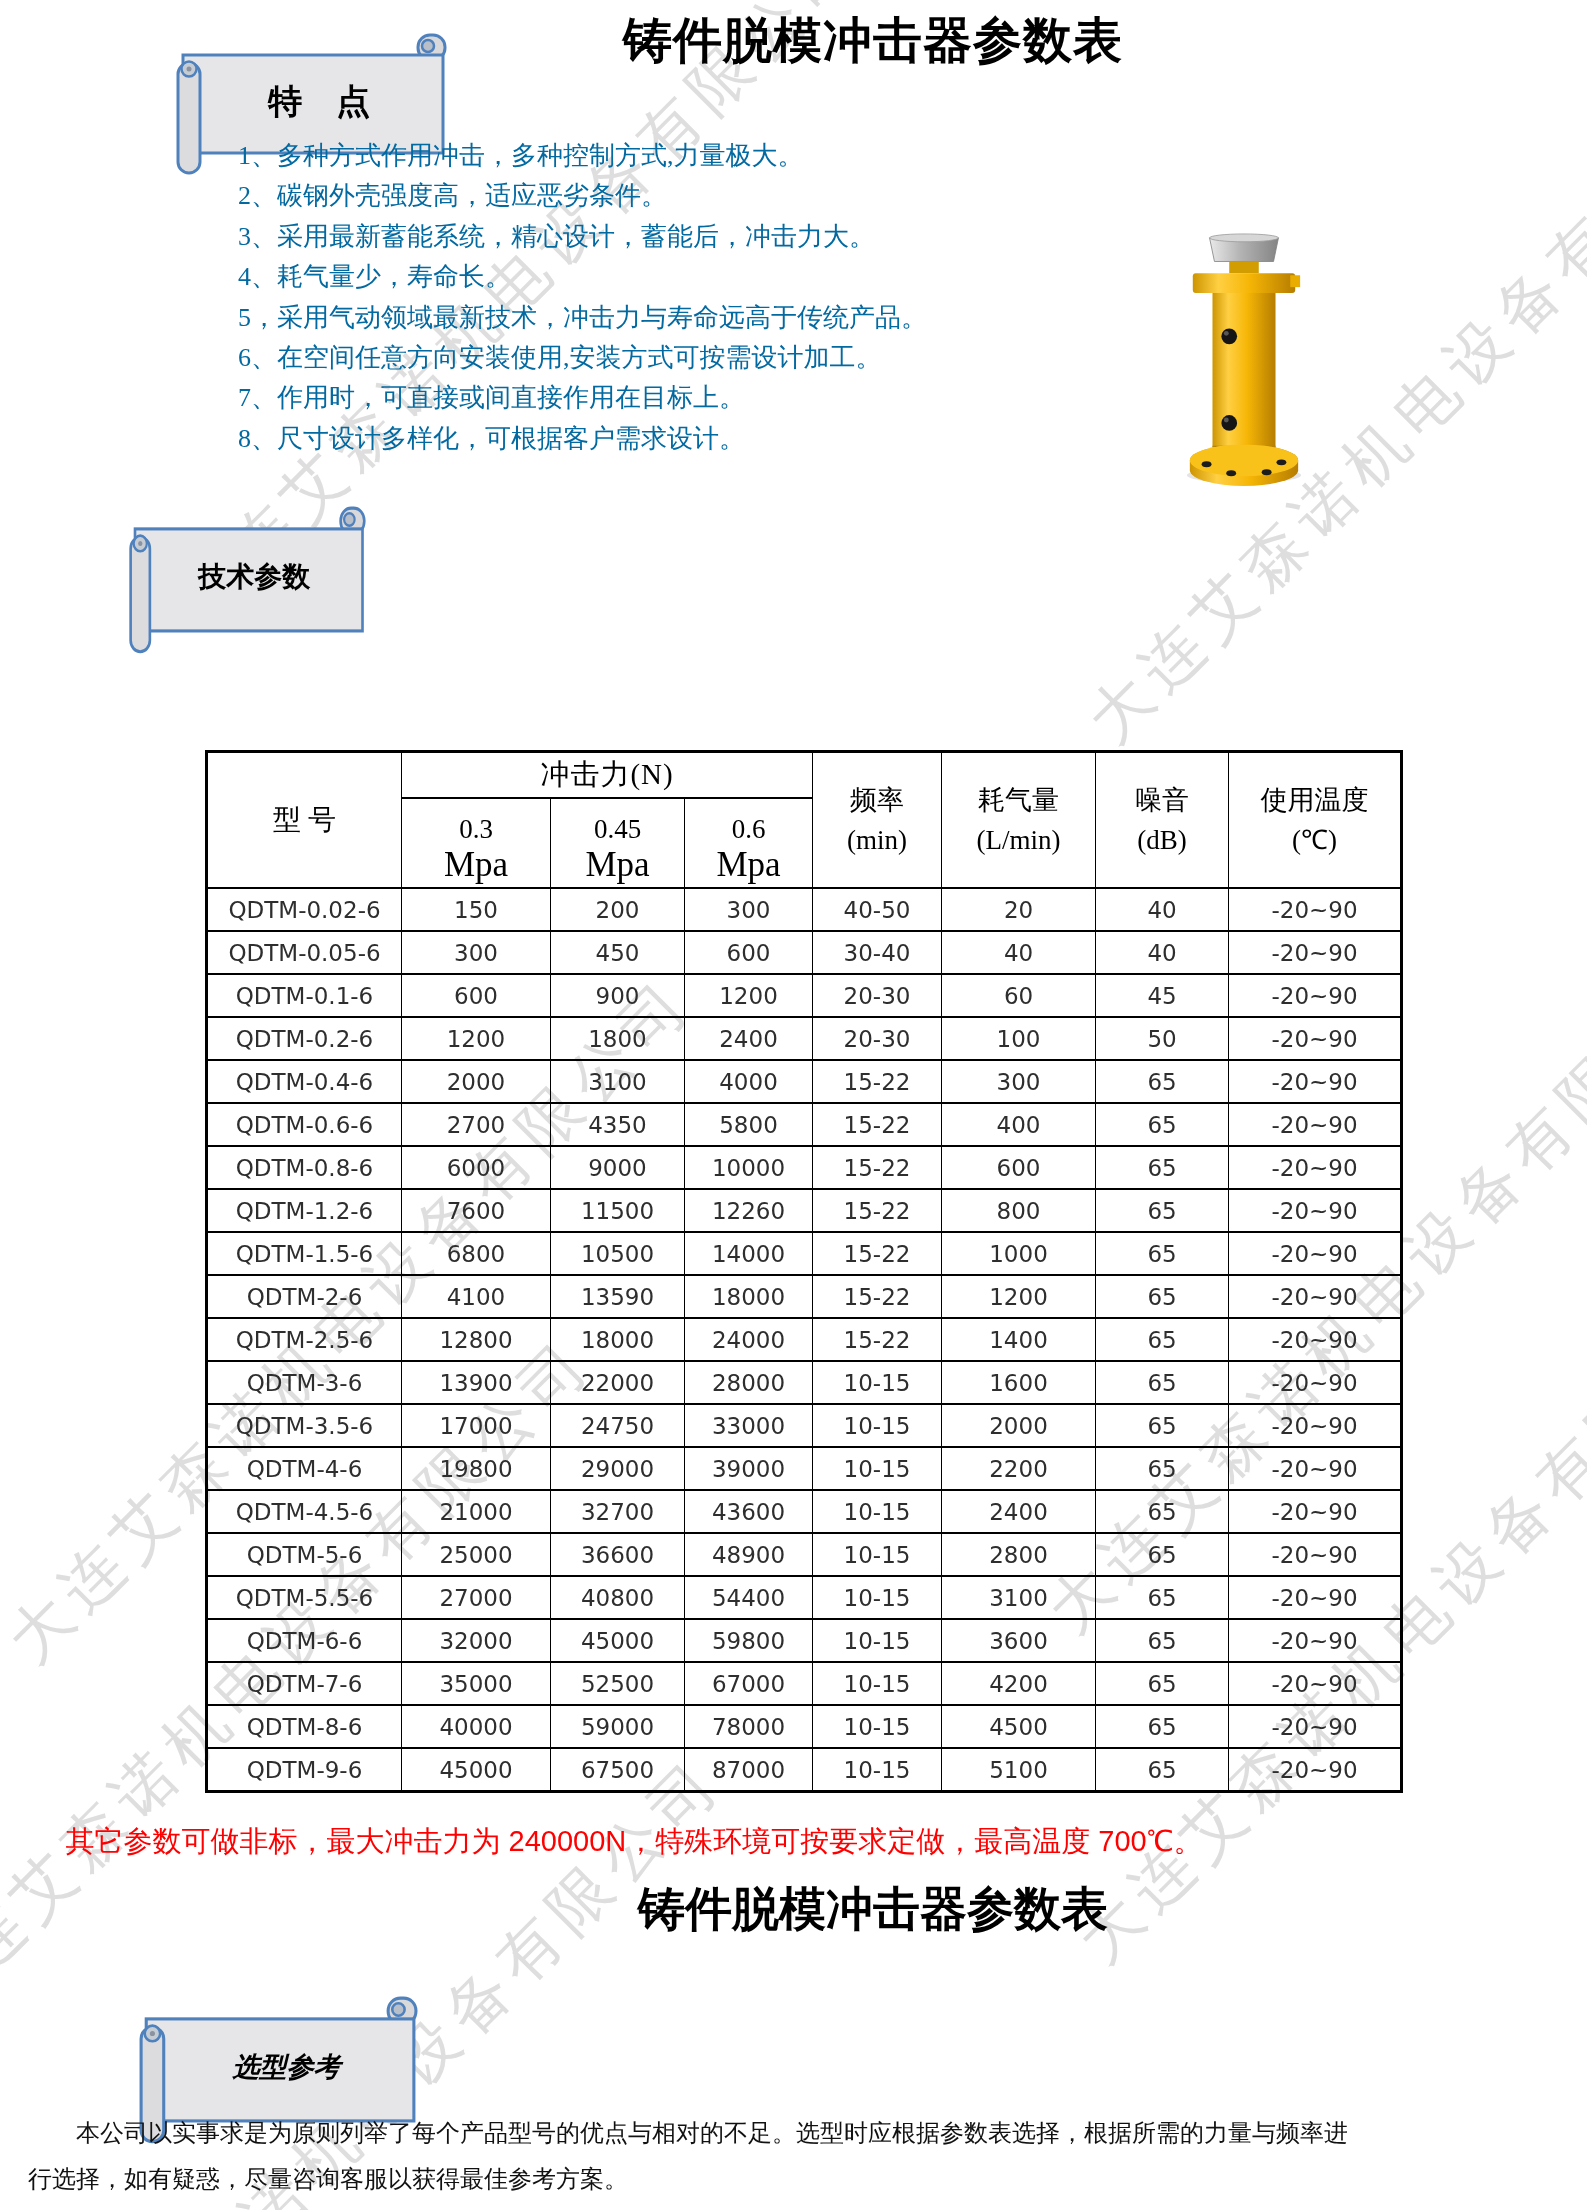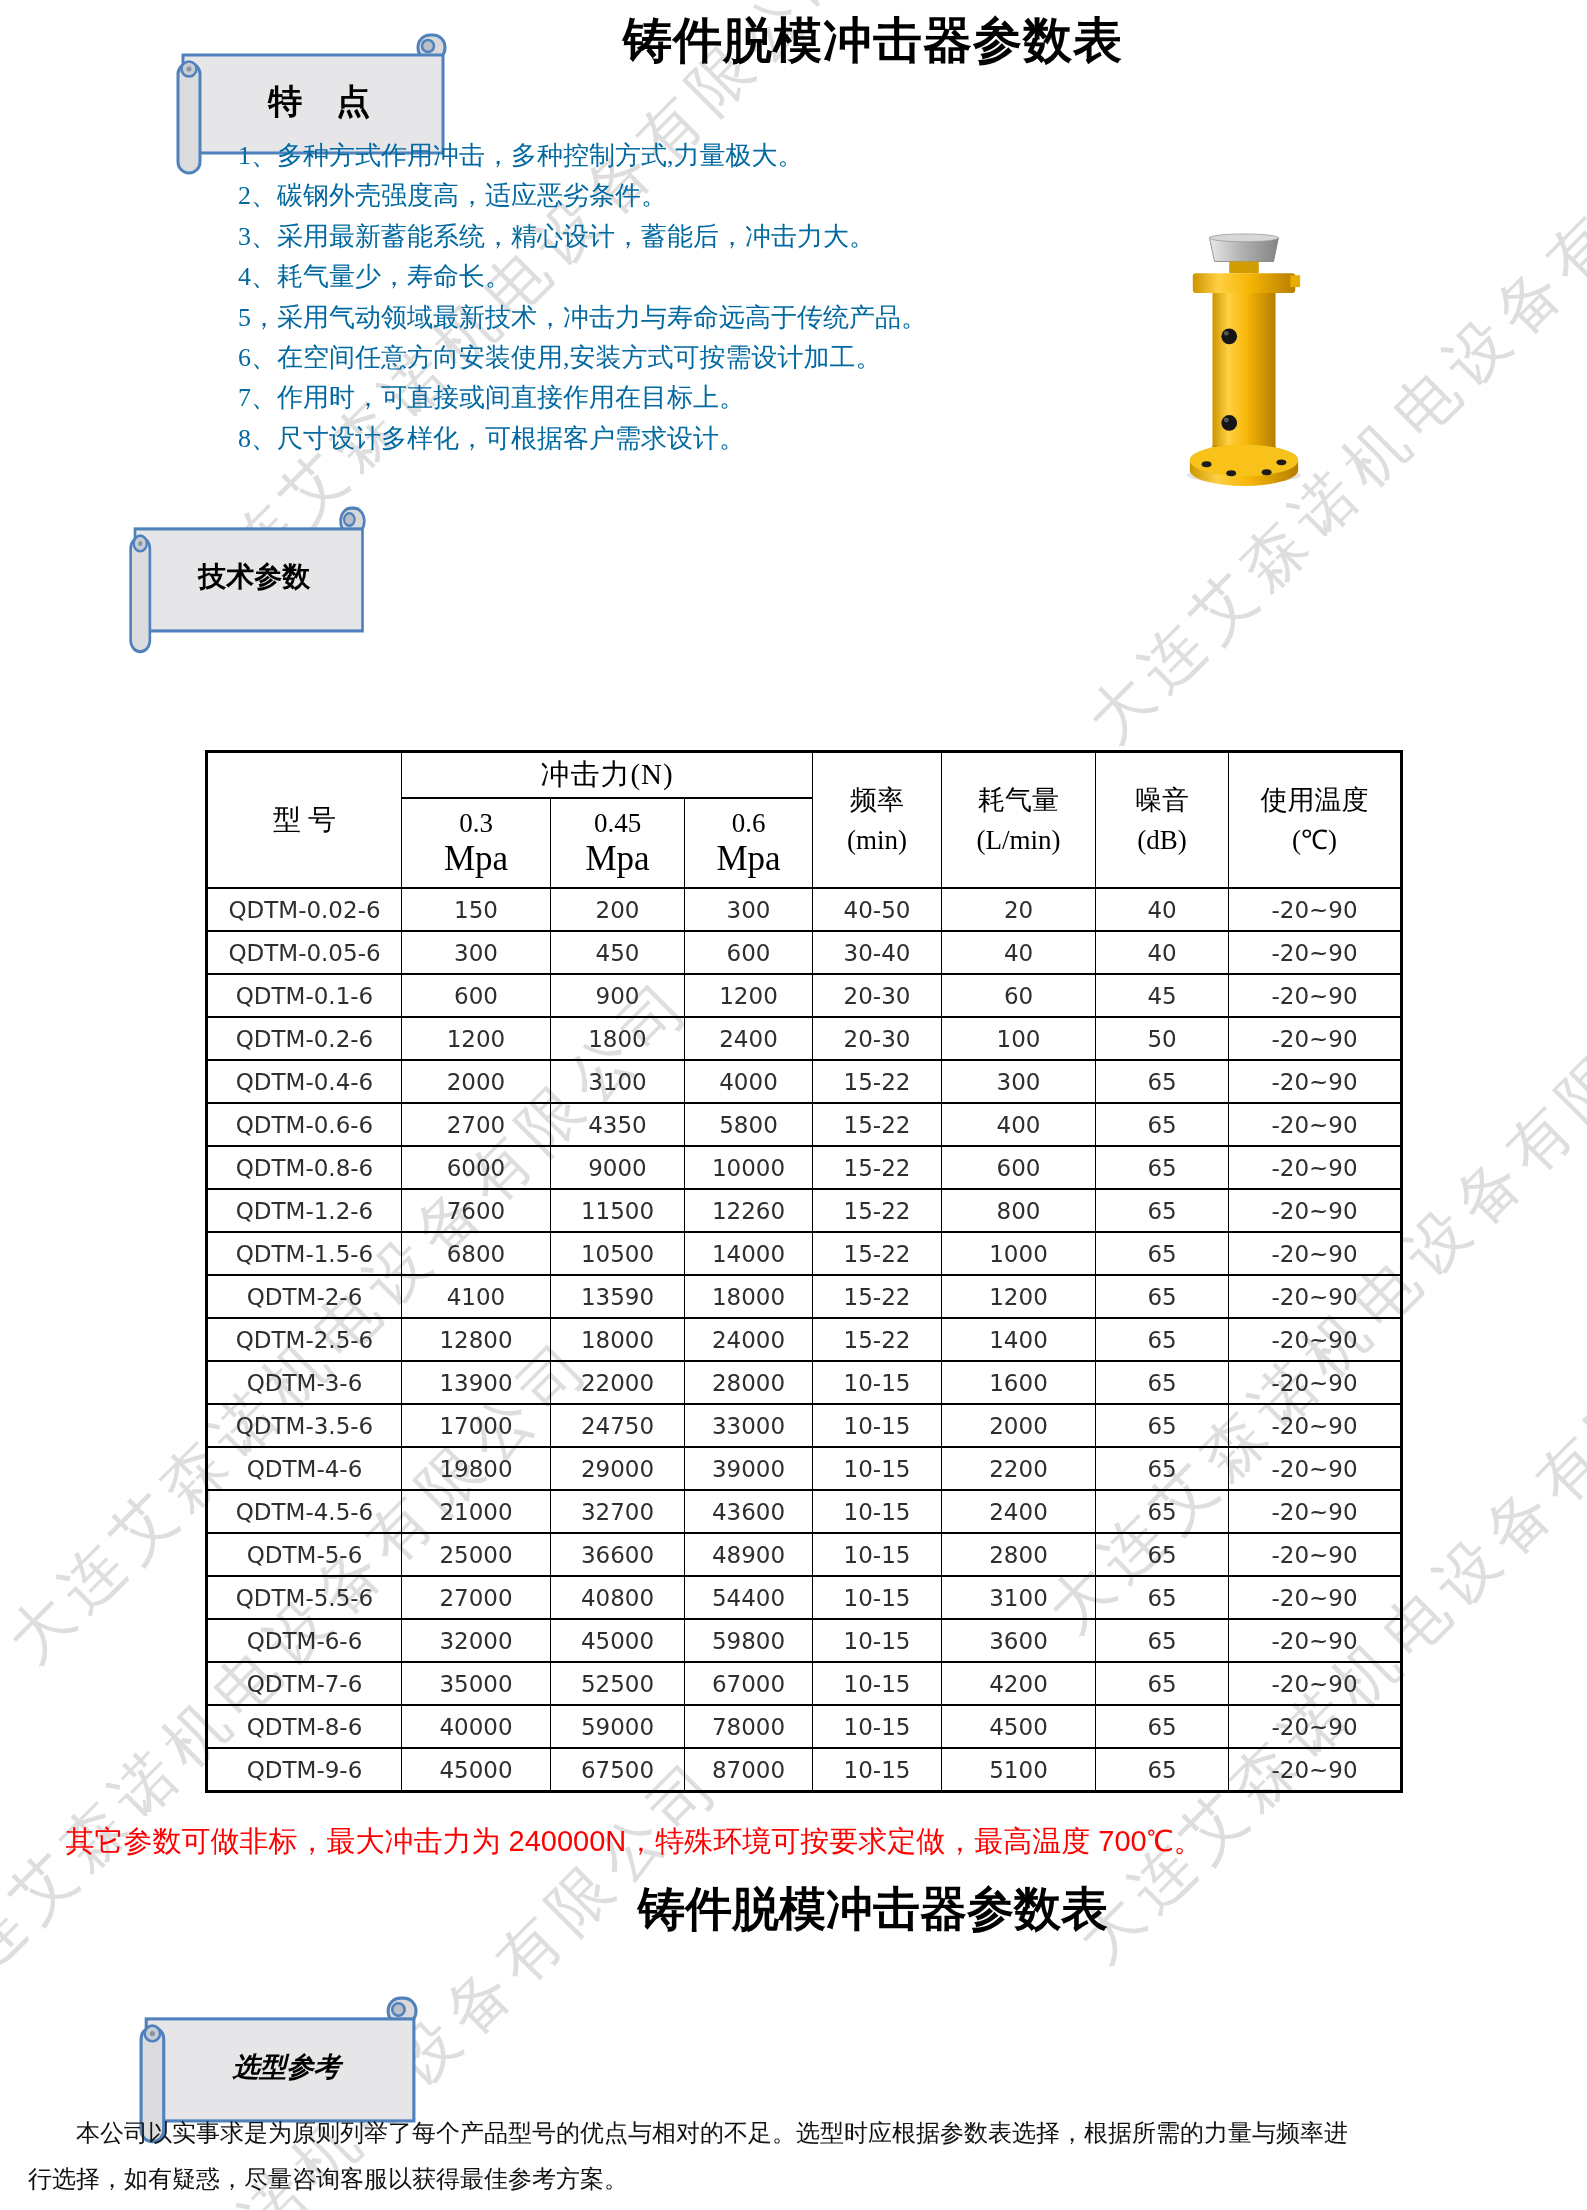--- a/index.html
+++ b/index.html
@@ -65,21 +65,21 @@
     border-collapse:collapse; table-layout:fixed; border:3px solid #000;
     background:transparent;
   }
   table.params td {
     border:1.5px solid #000; border-top:2.5px solid #000; border-bottom:2.5px solid #000;
     text-align:center; vertical-align:middle; padding:0; overflow:hidden;
   }
   .hd { font-family:"Liberation Serif", serif; font-size:28px; color:#000; }
   .impact-hd { height:44px; font-size:29px; letter-spacing:1px; }
   .sub { height:88px; }
-  .sub .cellbox { display:flex; flex-direction:column; justify-content:center; height:84px; }
+  .sub .cellbox { display:flex; flex-direction:column; justify-content:flex-end; height:84px; }
   .sub .pv { font-size:27px; }
   .sub .pu { font-size:35px; }
   .two div { line-height:1.5; font-size:27px; }
   table.params tbody td {
     font-family:"DejaVu Sans","Liberation Sans",sans-serif;
     font-size:23px; color:#2e2e2e; height:41px;
   }
 
   
   .note {

